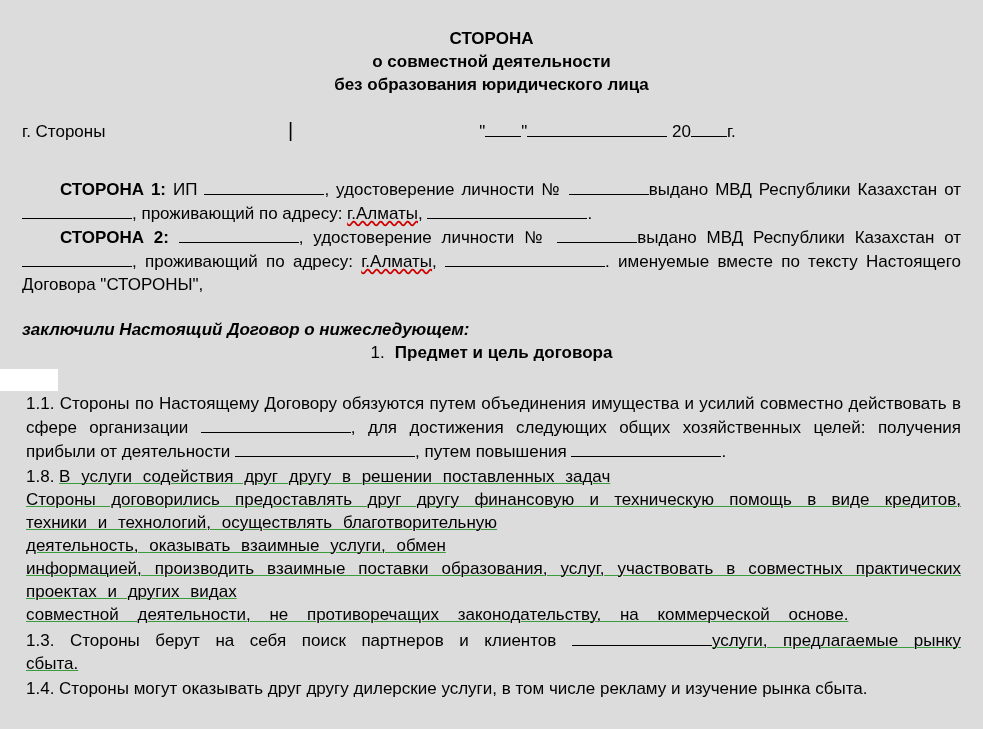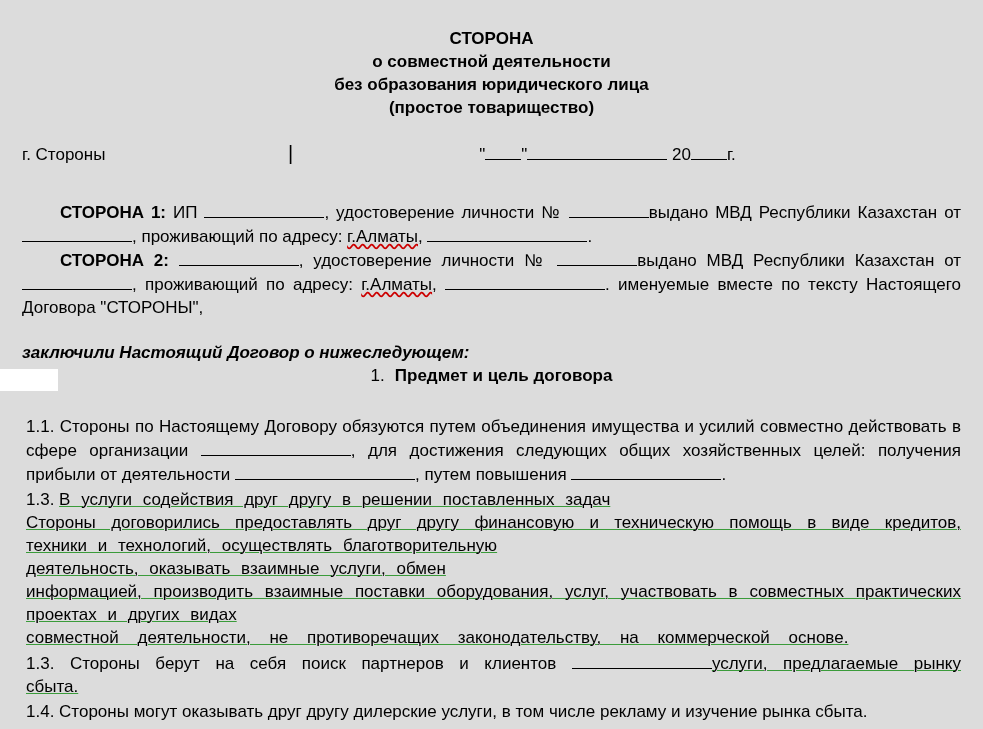--- a/index.html
+++ b/index.html
@@ -93,21 +93,20 @@
 </style>
 </head>
 <body>
 
 <div class="page">
 
   <div class="center">
     <div class="title-line">СТОРОНА</div>
     <div class="title-line">о совместной деятельности</div>
     <div class="title-line">без образования юридического лица</div>
-    <div class="title-line">(простое товарищество)</div>
   </div>
 
   <div class="hdr-row">
     <span class="hdr-city">г. Стороны</span>
     <span class="hdr-sep">|</span>
     <span class="hdr-date nowrap">
       <span>"</span><span class="blank" style="width:36px"></span><span>"</span><span class="blank" style="width:140px"></span>&nbsp;<span>20</span><span class="blank" style="width:36px"></span><span>г.</span>
     </span>
   </div>
 
@@ -123,24 +122,24 @@
 
   <div class="section-h">
     <span class="num">1.</span><span class="ttl">Предмет и цель договора</span>
   </div>
 
   <div class="body-txt">
     <p>
       <span>1.1. Стороны по Настоящему Договору обязуются путем объединения имущества и усилий совместно действовать в сфере организации  </span><span class="blank" style="width:150px"></span><span>,  для достижения следующих общих хозяйственных целей: получения прибыли от деятельности </span><span class="blank" style="width:180px"></span><span>, путем повышения </span><span class="blank" style="width:150px"></span><span>.</span>
     </p>
     <p>
-      <span>1.3.  </span><span class="green-under spaced">В услуги  содействия  друг  другу   в  решении   поставленных   задач</span><br>
+      <span>1.8.  </span><span class="green-under spaced">В услуги  содействия  друг  другу   в  решении   поставленных   задач</span><br>
       <span class="green-under spaced">Стороны   договорились   предоставлять   друг   другу   финансовую   и техническую   помощь  в виде кредитов,   техники   и технологий,   осуществлять   благотворительную</span><br>
       <span class="green-under spaced">деятельность,   оказывать  взаимные  услуги,   обмен</span><br>
-      <span class="green-under spaced">информацией,   производить  взаимные  поставки оборудования,   услуг,  участвовать  в совместных практических   проектах и других видах</span><br>
+      <span class="green-under spaced">информацией,   производить  взаимные  поставки образования,   услуг,  участвовать  в совместных практических   проектах и других видах</span><br>
       <span class="green-under spaced-more">совместной   деятельности,   не  противоречащих     законодательству,   на  коммерческой  основе.</span>
     </p>
     <p>
       <span class="spaced">1.3.  Стороны  берут  на  себя   поиск  партнеров  и  клиентов  </span><span class="blank" style="width:140px"></span><span class="green-under spaced">услуги,  предлагаемые рынку сбыта.</span>
     </p>
     <p>1.4. Стороны могут оказывать друг другу дилерские услуги,  в том числе рекламу и   изучение рынка сбыта.</p>
 
   </div>
 
 </div>

